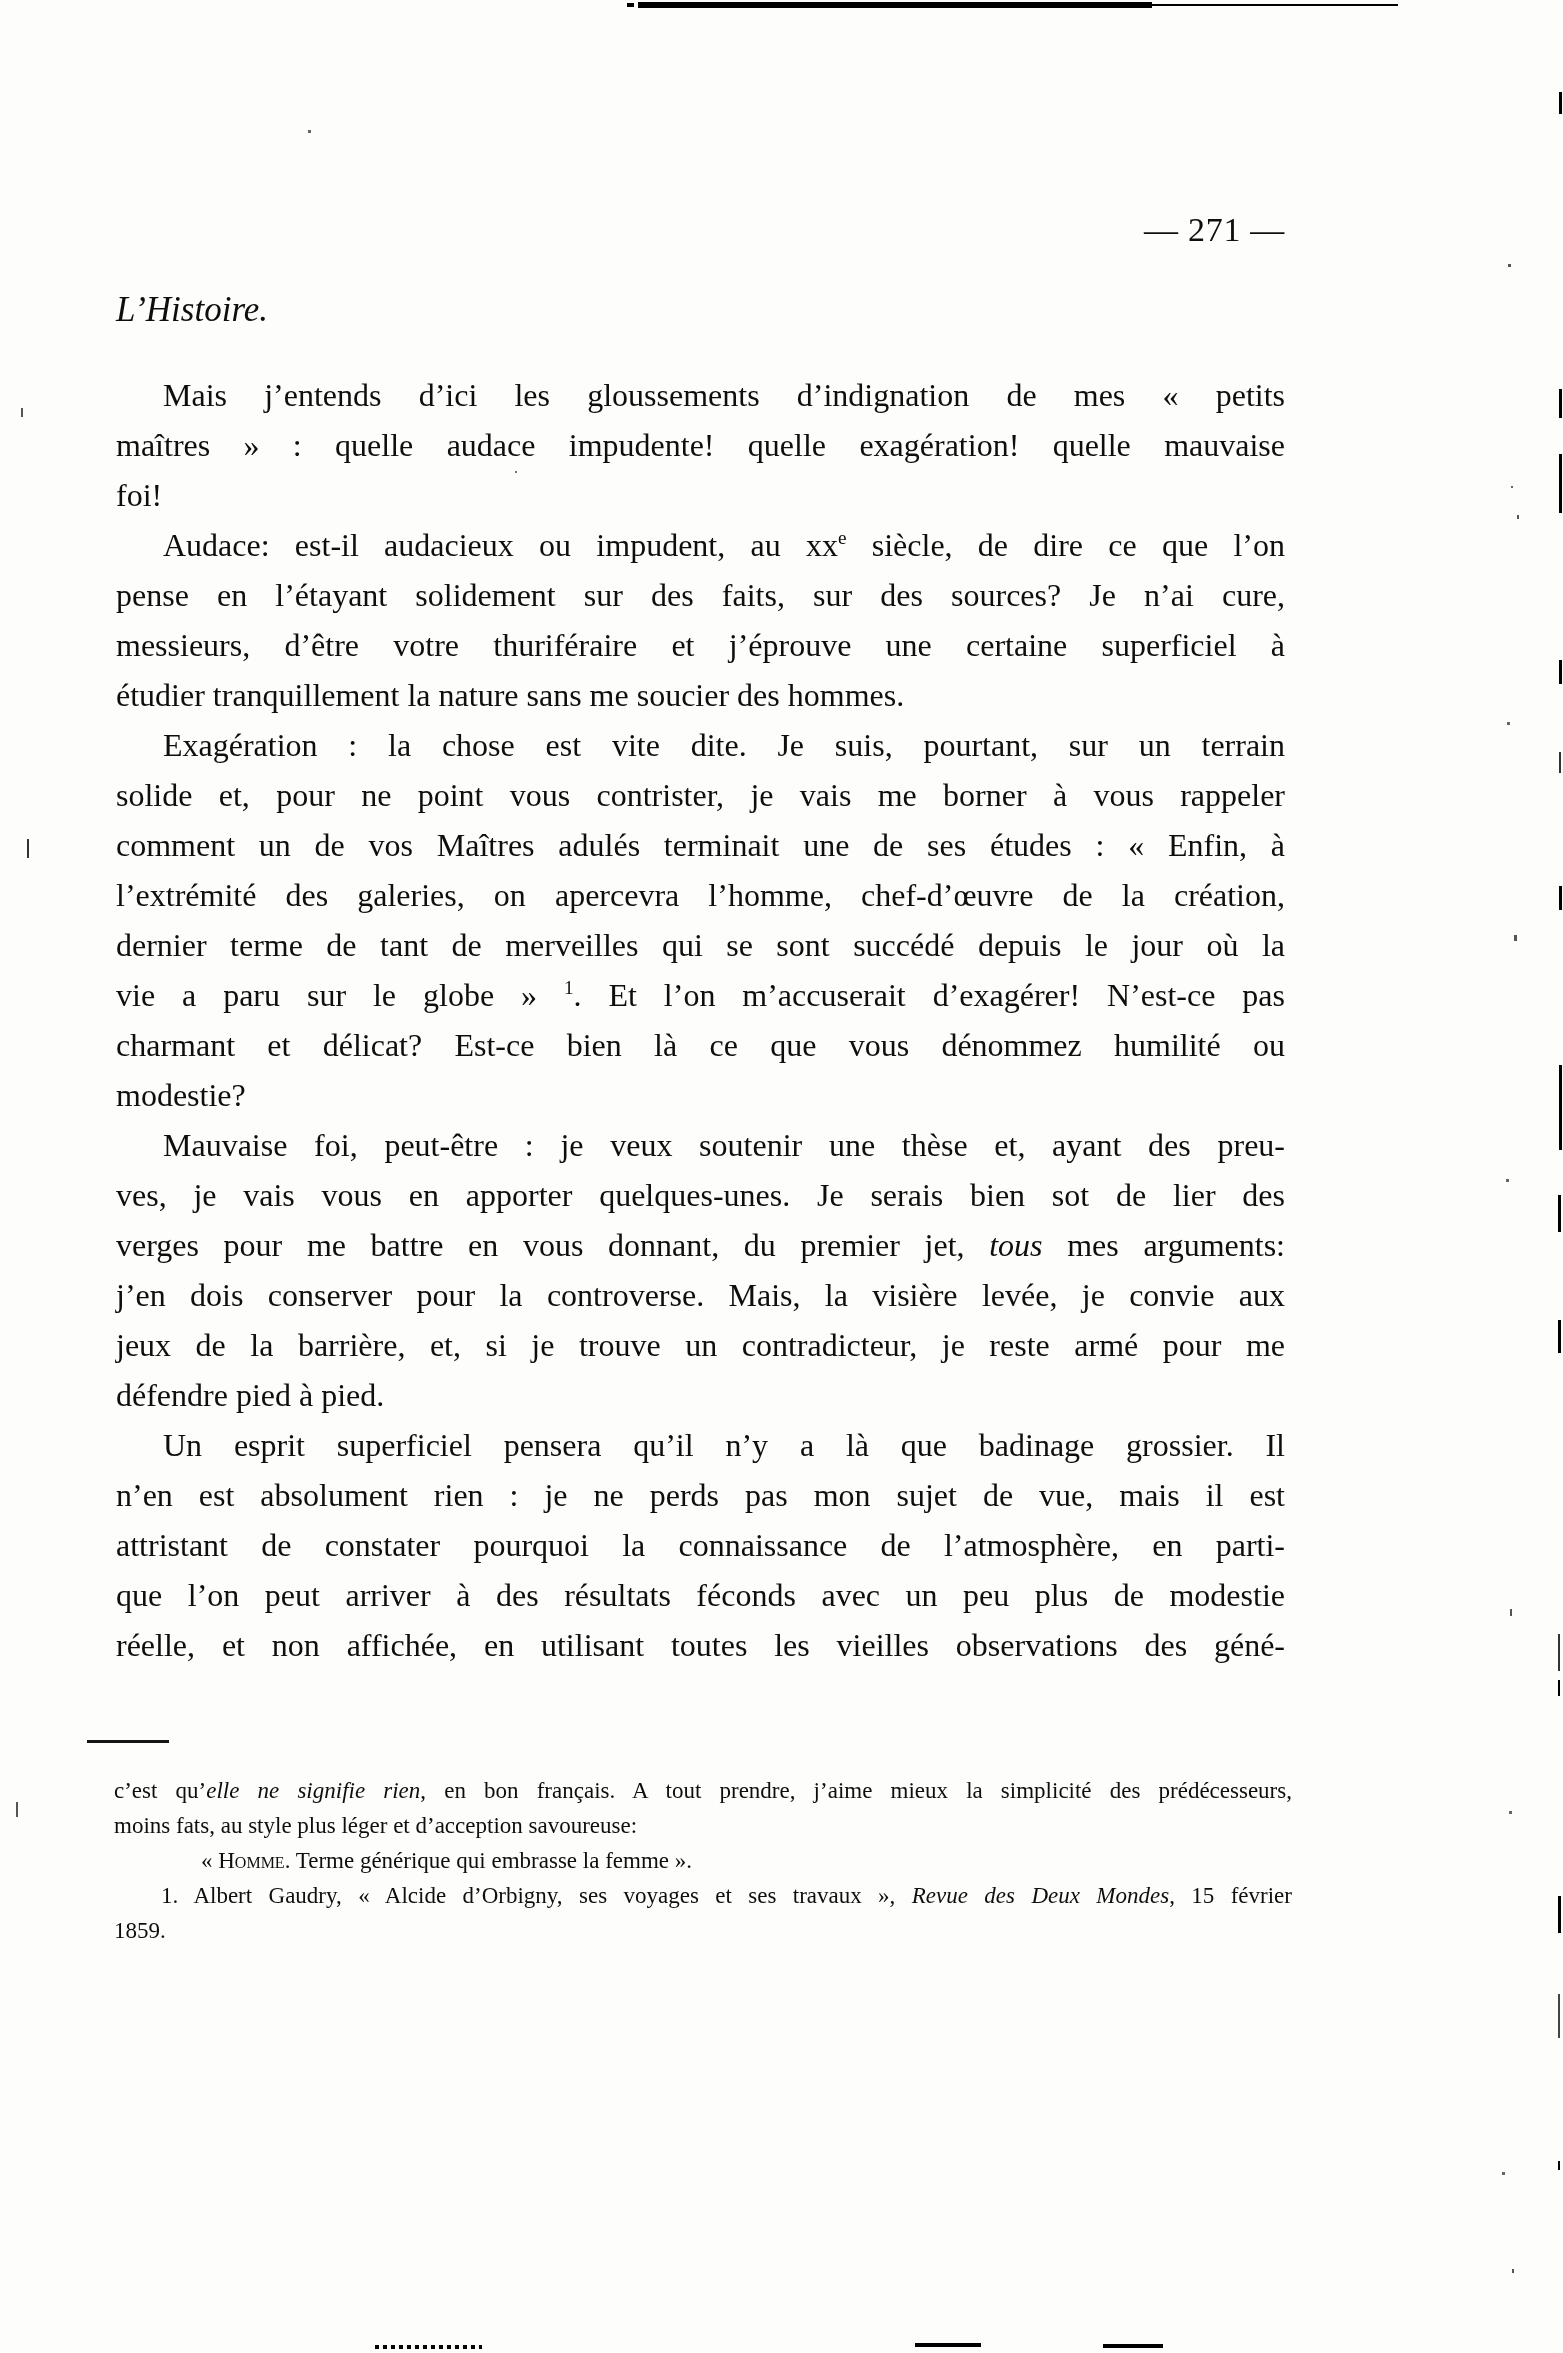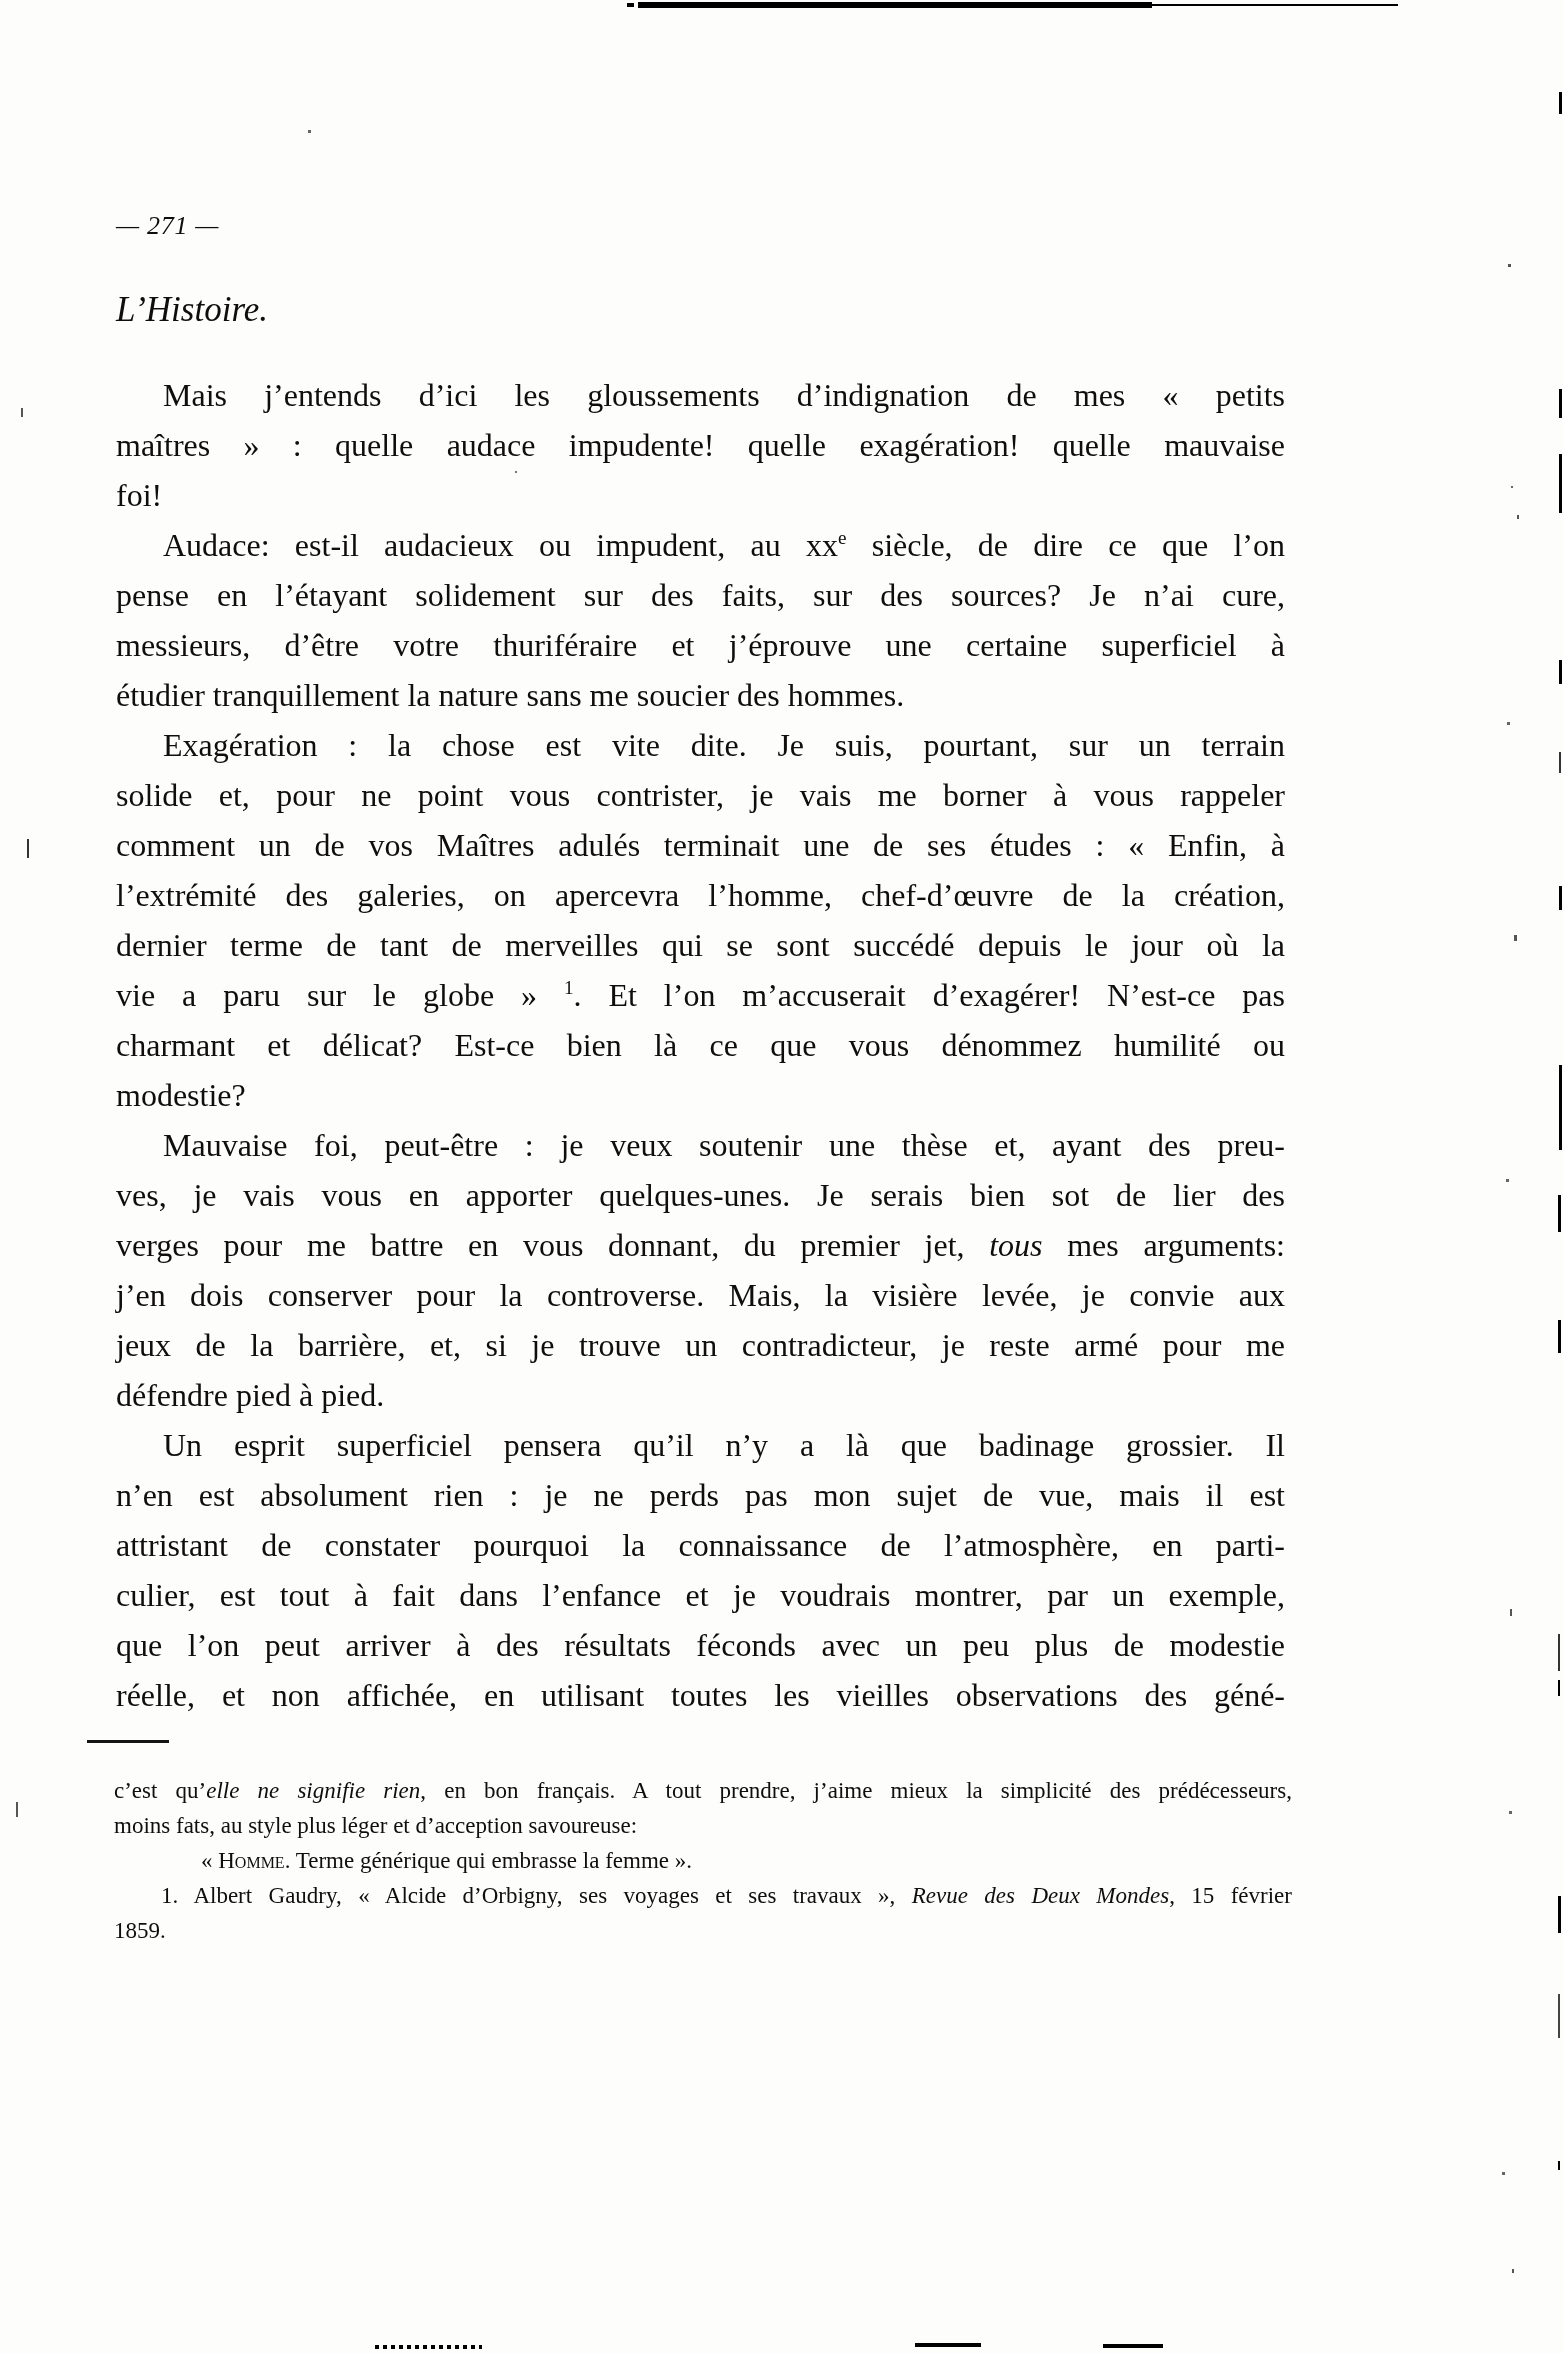--- a/index.html
+++ b/index.html
@@ -3,21 +3,21 @@
 <meta charset="utf-8">
 <style>
   html,body{margin:0;padding:0;}
   body{
     width:1564px;height:2354px;position:relative;overflow:hidden;
     background:#fdfdfc;color:#0f0e0c;
     font-family:"Liberation Serif","DejaVu Serif",serif;
   }
   .page-number{
     position:absolute;left:116px;top:211px;width:1169px;
-    text-align:left;font-size:26px;letter-spacing:0.7px;font-style:italic;
+    text-align:right;font-size:34px;letter-spacing:0.7px;
   }
   .heading{
     position:absolute;left:116px;top:290px;
     font-style:italic;font-size:35px;
   }
   #main-text{
     position:absolute;left:116px;top:370px;width:1169px;
     font-size:32px;line-height:50px;
   }
   #footnotes{
@@ -59,21 +59,20 @@
     <div class="line"><span>modestie?</span></div>
     <div class="line j" style="text-indent: 47px;"><span>Mauvaise foi, peut-être : je veux soutenir une thèse et, ayant des preu-</span></div>
     <div class="line j"><span>ves, je vais vous en apporter quelques-unes. Je serais bien sot de lier des</span></div>
     <div class="line j"><span>verges pour me battre en vous donnant, du premier jet, </span><i>tous</i><span> mes arguments:</span></div>
     <div class="line j"><span>j’en dois conserver pour la controverse. Mais, la visière levée, je convie aux</span></div>
     <div class="line j"><span>jeux de la barrière, et, si je trouve un contradicteur, je reste armé pour me</span></div>
     <div class="line"><span>défendre pied à pied.</span></div>
     <div class="line j" style="text-indent: 47px;"><span>Un esprit superficiel pensera qu’il n’y a là que badinage grossier. Il</span></div>
     <div class="line j"><span>n’en est absolument rien : je ne perds pas mon sujet de vue, mais il est</span></div>
     <div class="line j"><span>attristant de constater pourquoi la connaissance de l’atmosphère, en parti-</span></div>
-    <div class="line j"><span>culier, est tout à fait dans l’enfance et je voudrais montrer, par un exemple,</span></div>
     <div class="line j"><span>que l’on peut arriver à des résultats féconds avec un peu plus de modestie</span></div>
     <div class="line j"><span>réelle, et non affichée, en utilisant toutes les vieilles observations des géné-</span></div>
   </div>
 
 <div id="fn-sep"></div>
 <div id="footnotes">
     <div class="line j"><span>c’est qu’</span><i>elle ne signifie rien</i><span>, en bon français. A tout prendre, j’aime mieux la simplicité des prédécesseurs,</span></div>
     <div class="line"><span>moins fats, au style plus léger et d’acception savoureuse:</span></div>
     <div class="line" style="text-indent: 87px;"><span>« </span><span class="sc">Homme</span><span>. Terme générique qui embrasse la femme ».</span></div>
     <div class="line j" style="text-indent: 47px;"><span>1. Albert Gaudry, « Alcide d’Orbigny, ses voyages et ses travaux », </span><i>Revue des Deux Mondes</i><span>, 15 février</span></div>

